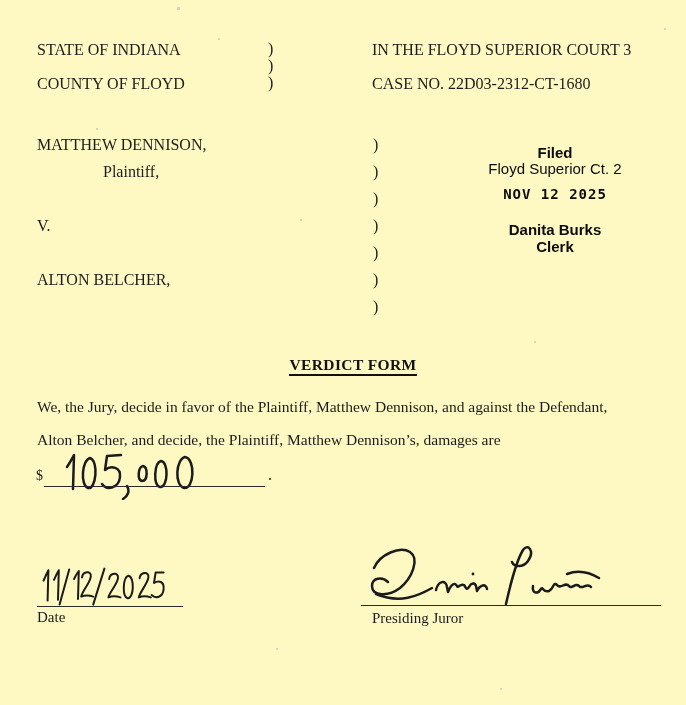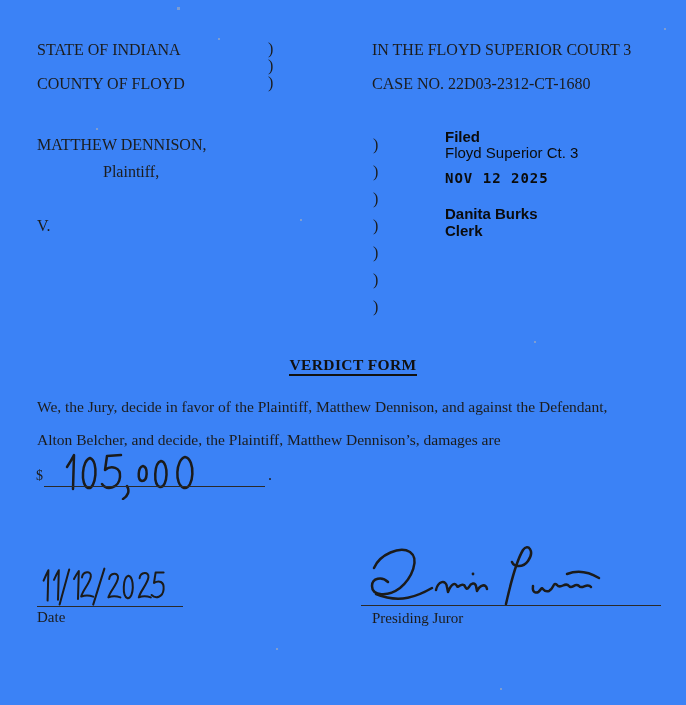--- a/index.html
+++ b/index.html
@@ -1,33 +1,33 @@
 <!DOCTYPE html>
 <html><head>
 <meta charset="utf-8">
 <style>
   html,body{margin:0;padding:0;background:#e8e8e8;}
   .page{
-    position:relative;width:686px;height:705px;background:#3b82f6;
+    position:relative;width:686px;height:705px;background:#fef9c3;
     overflow:hidden;font-family:"Liberation Serif",serif;color:#1c1c1c;
   }
   .abs{position:absolute;white-space:nowrap;}
   .serif{font-family:"Liberation Serif",serif;font-size:16px;color:#1c1c1c;}
   .body-text{font-size:15.5px;}
   .caption-col{line-height:27px;font-size:16px;}
   .caption-col .indent{padding-left:66px;}
   .paren-col-header{line-height:17px;font-size:16px;}
   .paren-col-caption{line-height:27px;font-size:16px;}
   .title-wrap{left:0;top:356px;width:686px;text-align:center;}
   .title-text{
     display:inline-block;font-weight:bold;font-size:15.5px;letter-spacing:.4px;
     border-bottom:2px solid #111;color:#111;margin-left:20px;
   }
   .stamp{
-    left:445px;top:130px;width:220px;text-align:left;
+    left:445px;top:146px;width:220px;text-align:center;
     font-family:"Liberation Sans",sans-serif;color:#0b0b0b;
   }
   .stamp .filed{font-weight:bold;font-size:15px;line-height:14px;}
   .stamp .court{font-size:15px;line-height:17px;}
   .stamp .dstamp{
     margin-top:10px;font-family:"DejaVu Sans Mono",monospace;font-weight:bold;
     font-size:14px;letter-spacing:1px;line-height:15px;
   }
   .stamp .clerkname{margin-top:19px;font-weight:bold;font-size:15px;line-height:17px;}
   .stamp .clerktitle{font-weight:bold;font-size:15px;line-height:17px;}
@@ -53,35 +53,36 @@
 
   <div class="abs serif" style="left:372px;top:41px">IN THE FLOYD SUPERIOR COURT 3</div>
   <div class="abs serif" style="left:372px;top:75px">CASE NO. 22D03-2312-CT-1680</div>
 
   <div class="abs caption-col" style="left:37px;top:131px">
     <div>MATTHEW DENNISON,</div>
     <div class="indent">Plaintiff,</div>
     <div>&nbsp;</div>
     <div>V.</div>
     <div>&nbsp;</div>
+    <div>ALTON BELCHER,</div>
   </div>
 
   <div class="abs paren-col-caption" style="left:373px;top:131px">
     <div>)</div>
     <div>)</div>
     <div>)</div>
     <div>)</div>
     <div>)</div>
     <div>)</div>
     <div>)</div>
   </div>
 
   <div class="abs stamp">
     <div class="filed">Filed</div>
-    <div class="court">Floyd Superior Ct. 3</div>
+    <div class="court">Floyd Superior Ct. 2</div>
     <div class="dstamp">NOV 12 2025</div>
     <div class="clerkname">Danita Burks</div>
     <div class="clerktitle">Clerk</div>
   </div>
 
   <div class="abs title-wrap">
     <span class="title-text">VERDICT FORM</span>
   </div>
 
   <div class="abs serif body-text" style="left:37px;top:398px">We, the Jury, decide in favor of the Plaintiff, Matthew Dennison, and against the Defendant,</div>

